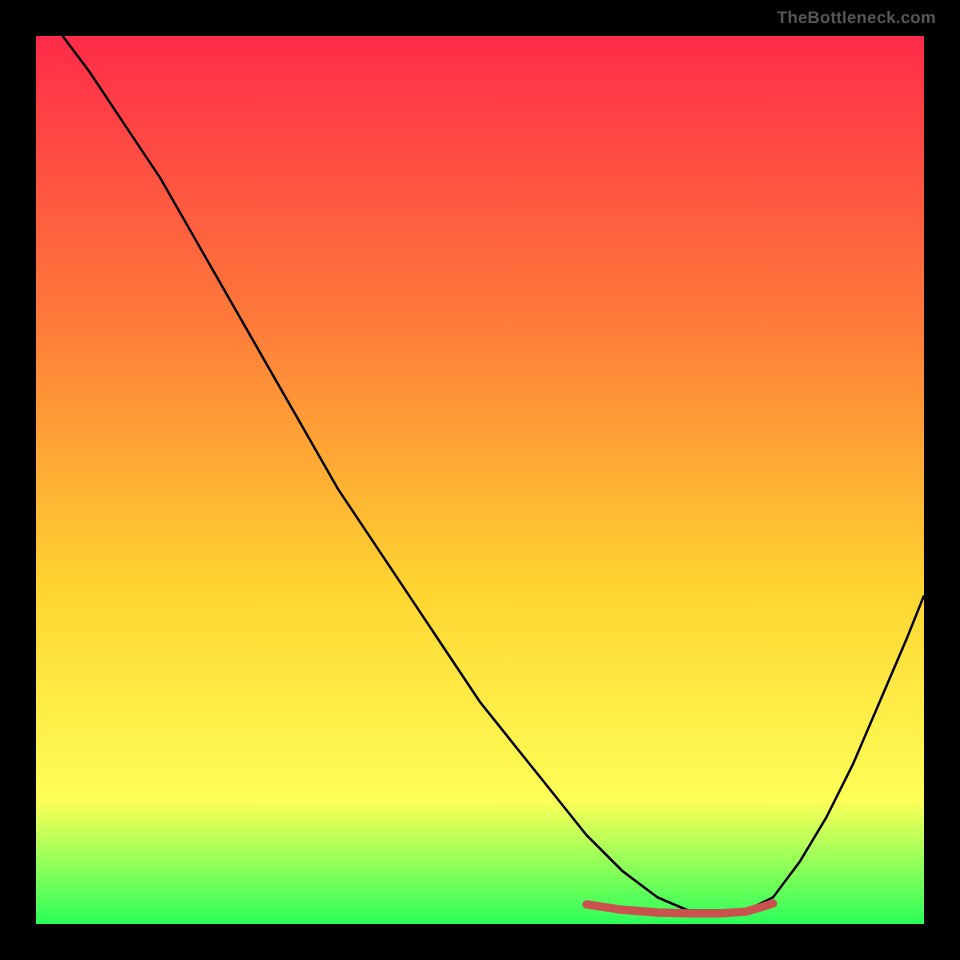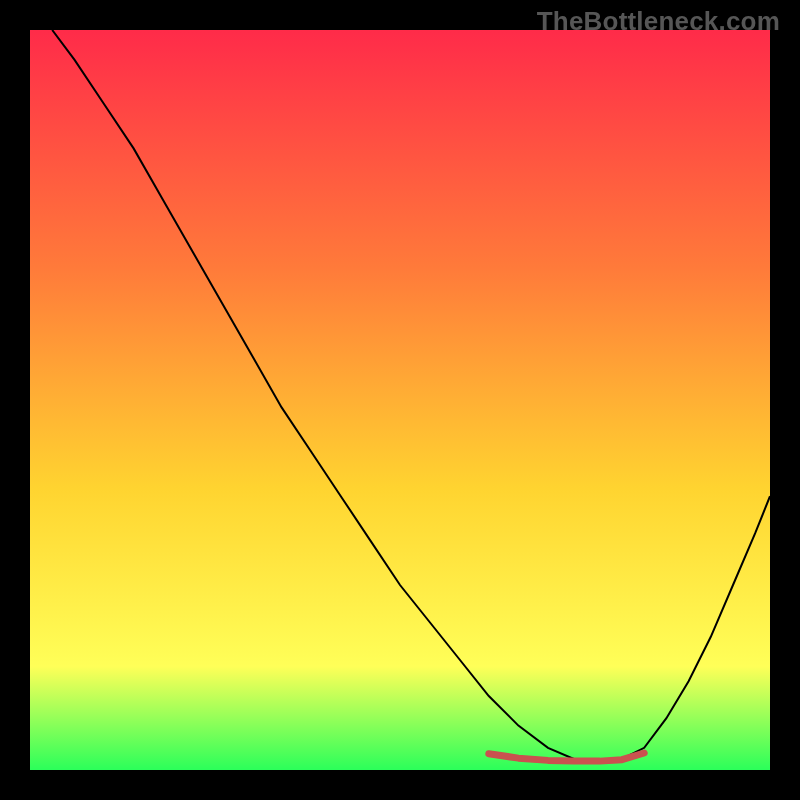--- a/index.html
+++ b/index.html
@@ -8,21 +8,21 @@
     position: relative;
     width: 800px;
     height: 800px;
     background: #000;
   }
   .watermark {
     position: absolute;
     top: 6px;
     right: 20px;
     font-family: Arial, Helvetica, sans-serif;
-    font-size: 26px;
+    font-size: 14px;
     font-weight: 600;
     color: #565656;
     letter-spacing: 0.2px;
   }
   .plot {
     position: absolute;
     left: 30px;
     top: 30px;
     width: 740px;
     height: 740px;

